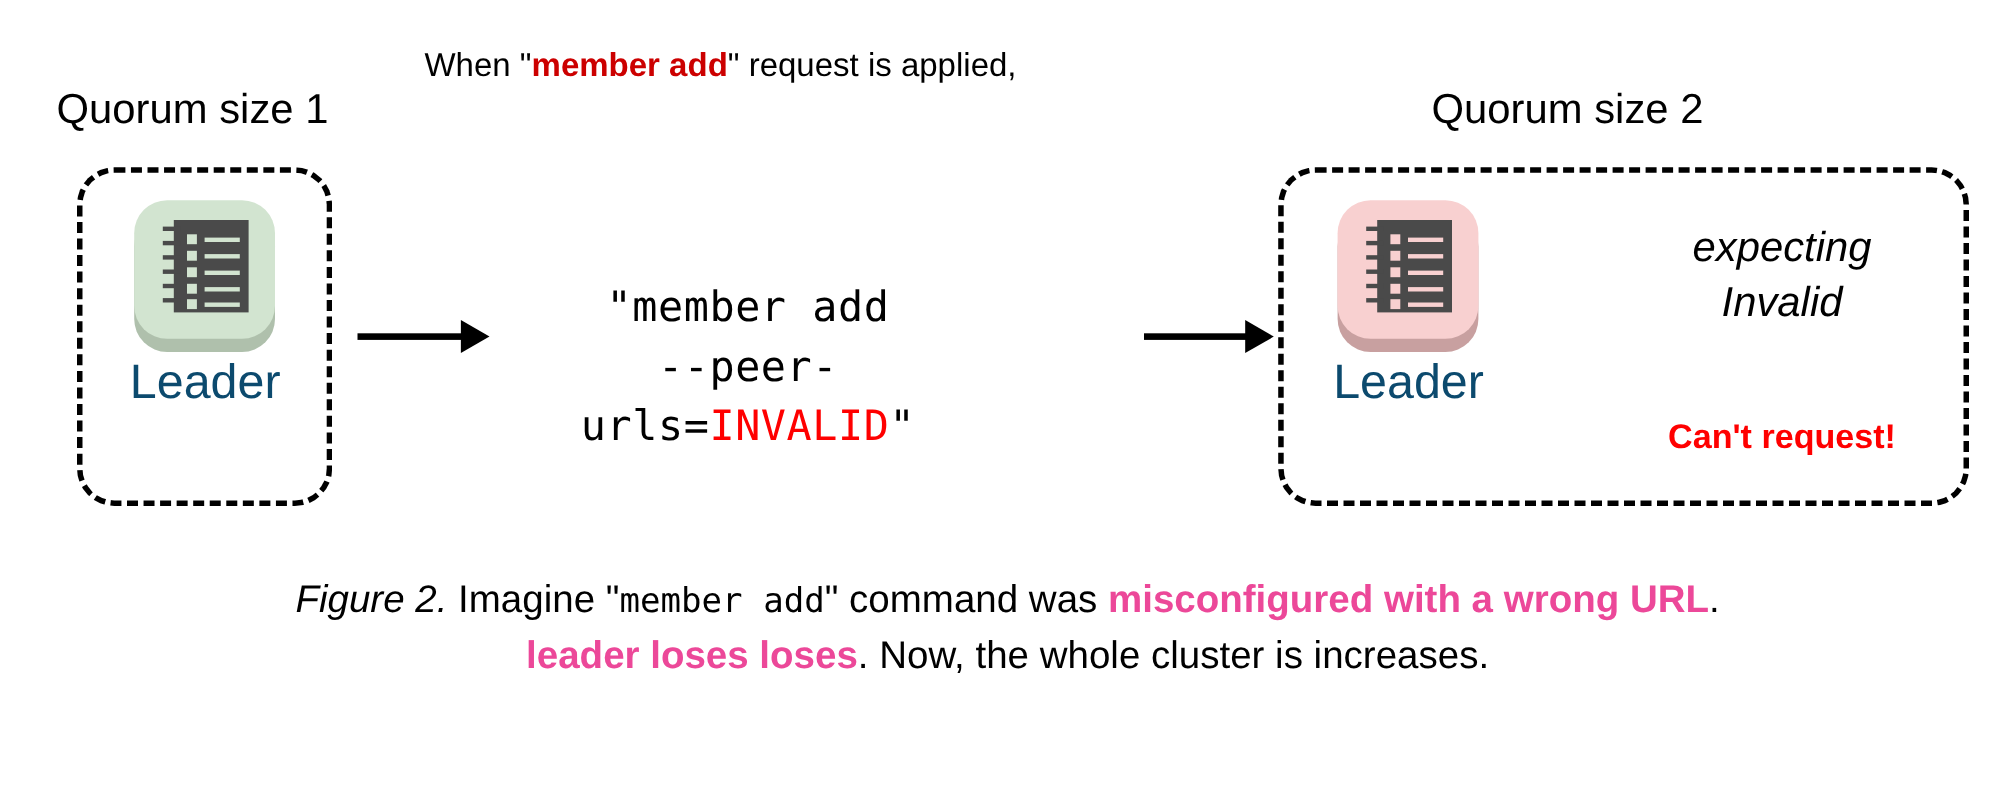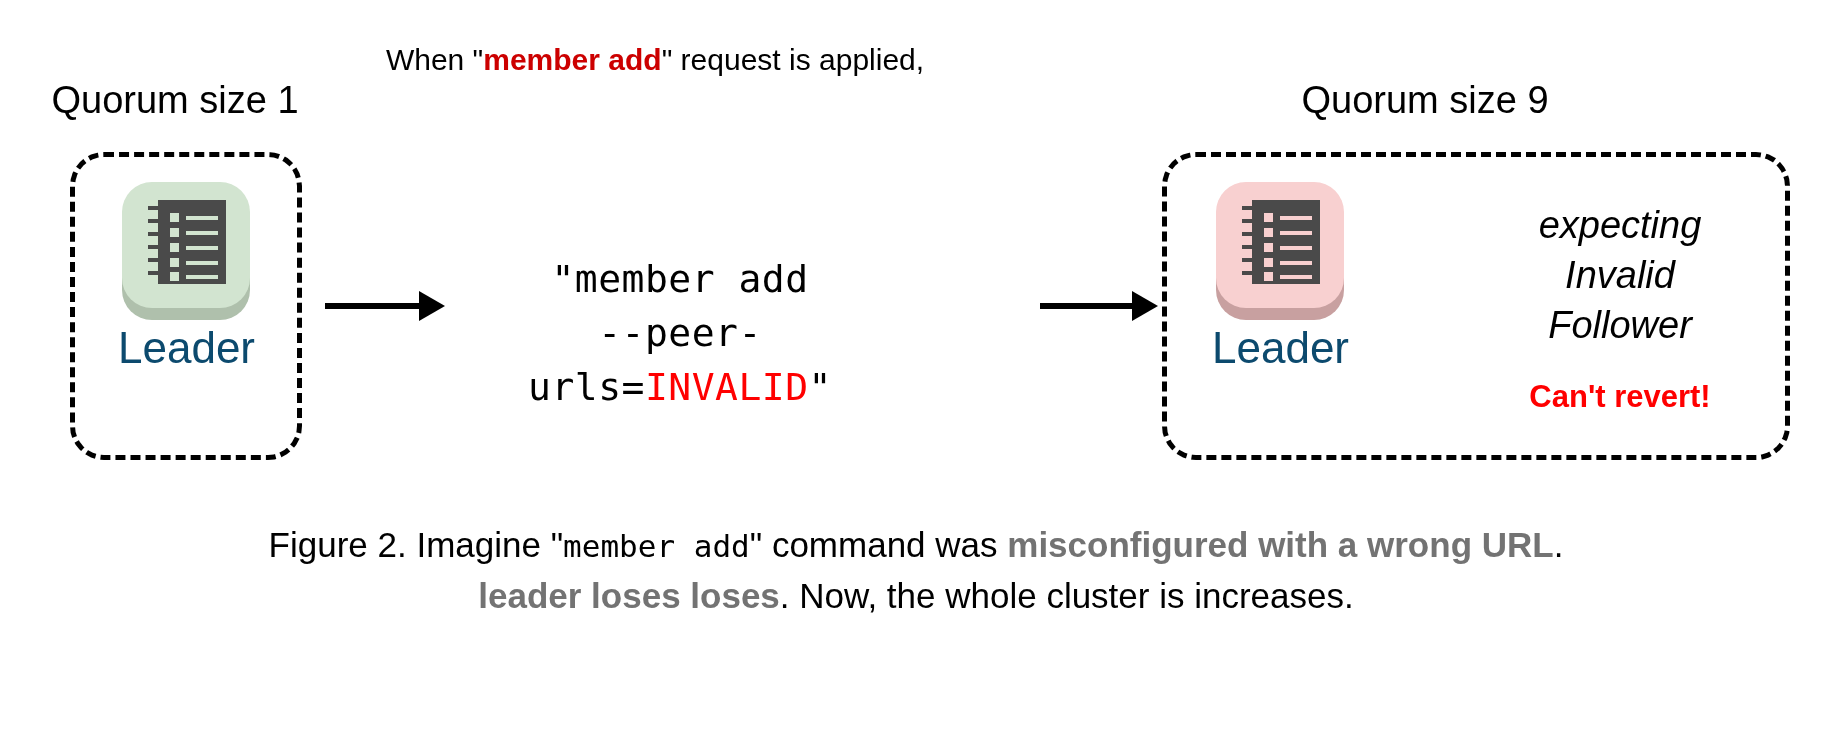--- a/index.html
+++ b/index.html
@@ -168,26 +168,26 @@
     white-space: nowrap;
   }
 
   
   .caption {
     font-size: 35px;
     line-height: 49px;
     text-align: center;
     color: #000;
   }
-  .caption .fig-no { }
+  .caption .fig-no { font-style: italic; }
   .caption .mono {
     font-family: "DejaVu Sans Mono", "Liberation Mono", monospace;
     font-size: 31px;
   }
-  .caption .hl { color: #737373; font-weight: bold; }
+  .caption .hl { color: #ec4899; font-weight: bold; }
 </style>
 </head>
 <body>
 
 <div class="abs group-label" style="left:40px; top:78px; width:270px;">Quorum size 1</div>
 
 <div class="abs cluster-box" style="left:70px; top:152px; width:232px; height:308px;"></div>
 
 <div class="node" style="left:118px; top:178px; width:136px;">
   <div class="node-icon">
@@ -232,21 +232,21 @@
   <div>
     <span>--peer-urls=</span><span class="invalid">INVALID</span><span>"</span>
   </div>
 </div>
 
 <div class="arrow" style="left:1040px; top:290px; width:118px; height:32px;">
   <div class="shaft" style="width:96px;"></div>
   <div class="head"></div>
 </div>
 
-<div class="abs group-label" style="left:1290px; top:78px; width:270px;">Quorum size 9</div>
+<div class="abs group-label" style="left:1290px; top:78px; width:270px;">Quorum size 2</div>
 
 <div class="abs cluster-box" style="left:1162px; top:152px; width:628px; height:308px;"></div>
 
 <div class="node" style="left:1212px; top:178px; width:136px;">
   <div class="node-icon">
     <div class="tile-shadow" style="background:#c8a0a0;"></div>
     <div class="tile" style="background:#f8d0d0;"></div>
     <div class="glyph">
       <div class="body"></div>
       <div class="tab" style="top:6px;"></div>
@@ -266,24 +266,23 @@
       <div class="bullet" style="top:72px; background:#f8d0d0;"></div>
       <div class="line" style="top:75px; background:#f8d0d0;"></div>
     </div>
   </div>
   <div class="node-label">Leader</div>
 </div>
 
 <div class="abs expect" style="left:1430px; top:200px; width:380px;">
   <div>expecting</div>
   <div>Invalid</div>
-  <div>Follower</div>
-</div>
-
-<div class="abs cant-revert" style="left:1430px; top:378px; width:380px;">Can't revert!</div>
+</div>
+
+<div class="abs cant-revert" style="left:1430px; top:378px; width:380px;">Can't request!</div>
 
 <div class="abs caption" style="left:40px; top:520px; width:1752px;">
   <div>
     <span class="fig-no">Figure 2.</span><span> Imagine "</span><span class="mono">member add</span><span>" command was </span><span class="hl">misconfigured with a wrong URL</span><span>.</span>
   </div>
   <div>
     <span class="hl">leader loses loses</span><span>. Now, the whole cluster is increases.</span>
   </div>
 </div>
 

